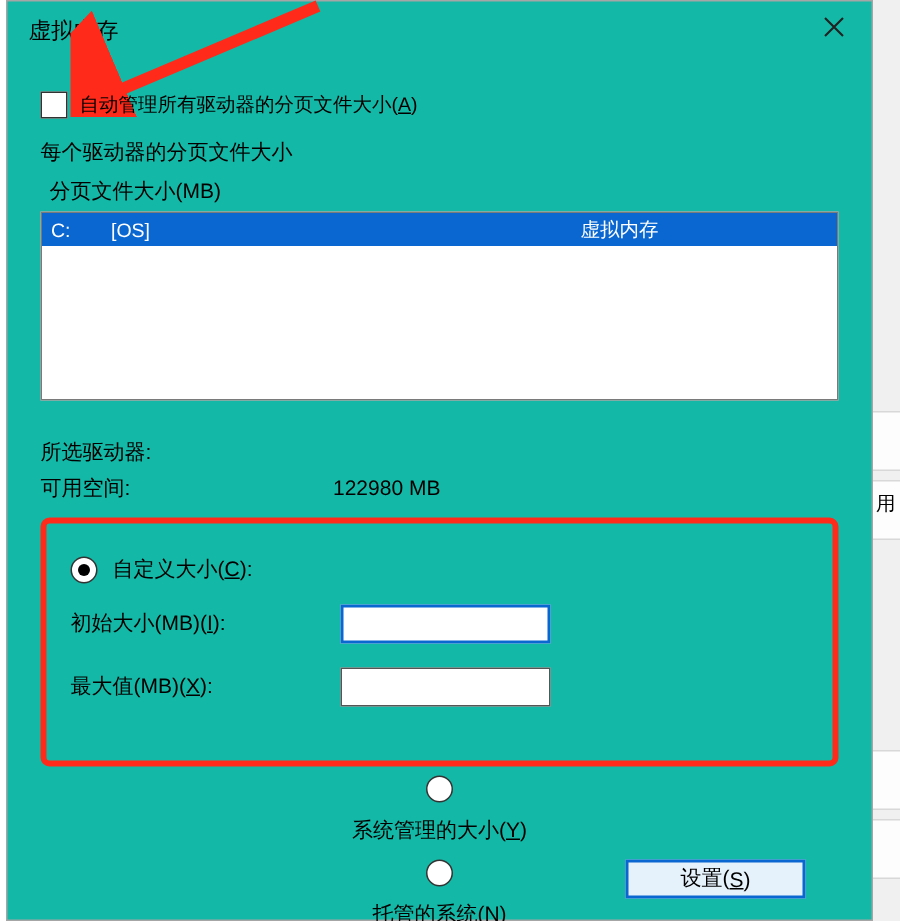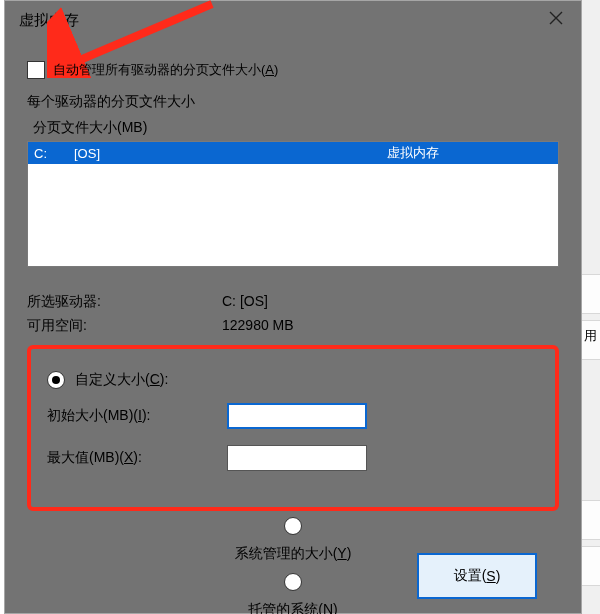--- a/index.html
+++ b/index.html
@@ -1,21 +1,21 @@
 <!DOCTYPE html>
 <html><head>
 <meta charset="utf-8">
 <style>
   html,body{margin:0;padding:0;font-family:"Microsoft YaHei","Segoe UI",Tahoma,sans-serif;font-size:13px;color:#000;background:#888;}
   .stage{position:relative;width:600px;height:614px;background:#fff;}
   
   .back-strip{position:absolute;right:0;top:0;width:18px;height:614px;background:#f0f0f0;border-left:1px solid #d8d8d8;}
   .back-strip .cell{position:absolute;left:0;right:0;height:38px;border-top:1px solid #d8d8d8;border-bottom:1px solid #d8d8d8;background:#fdfdfd;}
   
-  .dialog{position:absolute;left:4px;top:0;width:578px;height:614px;background:#737373;border:1px solid #a6a6a6;box-sizing:border-box;}
+  .dialog{position:absolute;left:4px;top:0;width:578px;height:614px;background:#14b8a6;border:1px solid #a6a6a6;box-sizing:border-box;}
   .titlebar{position:relative;height:40px;}
   .titlebar .title{position:absolute;left:14px;top:10px;font-size:15px;}
   .titlebar .close{position:absolute;right:0;top:0;width:50px;height:34px;display:flex;align-items:center;justify-content:center;}
   .titlebar .close svg{width:14px;height:14px;}
   .body{position:absolute;left:22px;right:22px;top:60px;bottom:0;}
   .chk-row{display:flex;align-items:center;gap:8px;margin-bottom:14px;}
   .chk{width:18px;height:18px;border:1px solid #333;box-sizing:border-box;background:#fff;}
   .sect-title{margin:4px 0 6px 0;font-size:14px;}
   .list-head{display:flex;font-size:14px;padding:2px 6px 4px 6px;}
   .list-head .col1{flex:0 0 250px;}
@@ -34,21 +34,21 @@
   .radio-row{display:flex;align-items:center;gap:10px;margin:6px 0 14px 0;font-size:14px;}
   .radio{width:16px;height:16px;border:1px solid #333;border-radius:50%;display:flex;align-items:center;justify-content:center;background:#fff;}
   .radio .dot{width:8px;height:8px;background:#000;border-radius:50%;}
   .size-row{display:flex;align-items:center;margin:6px 0 16px 0;font-size:14px;}
   .size-row .lab{flex:0 0 180px;}
   .size-row input{width:140px;height:26px;border:2px solid #0a67d1;box-sizing:border-box;padding:2px 6px;font-size:14px;}
   .size-row.max input{border:1px solid #555;height:26px;}
   .below{margin-top:6px;}
   .below .radio-row{margin:6px 0 10px 0;flex-direction:column;}
   .btnrow{position:absolute;right:22px;bottom:14px;}
-  .btn{width:120px;height:46px;border:2px solid #0a67d1;background:#e5f1fb;display:flex;align-items:center;justify-content:center;font-size:14px;box-sizing:border-box;}
+  .btn{width:120px;height:26px;border:2px solid #0a67d1;background:#e5f1fb;display:flex;align-items:center;justify-content:center;font-size:14px;box-sizing:border-box;}
   .ul{text-decoration:underline;}
   
   .arrow{position:absolute;left:42px;top:-3px;width:170px;height:80px;pointer-events:none;}
 </style>
 </head>
 <body>
 
 <div class="stage">
   <div class="back-strip">
     <div class="cell" style="top:274px"></div>
@@ -96,21 +96,20 @@
         <div class="listrow sel">
           <span class="c-drv">C:</span>
           <span class="c-lbl">[OS]</span>
           <span class="c-pf">虚拟内存</span>
         </div>
       </div>
 
       <div class="info">
         <div class="info-row">
           <div class="lab">所选驱动器:</div>
-          <div class="val">C:  [OS]</div>
         </div>
         <div class="info-row">
           <div class="lab">可用空间:</div>
           <div class="val">122980 MB</div>
         </div>
       </div>
 
       <div class="emph-box">
         <div class="radio-row">
           <span class="radio">

